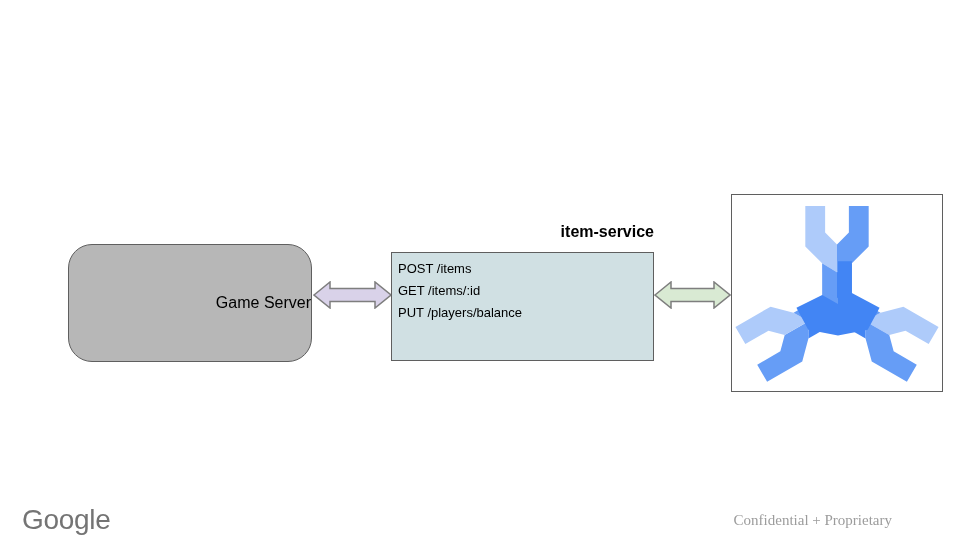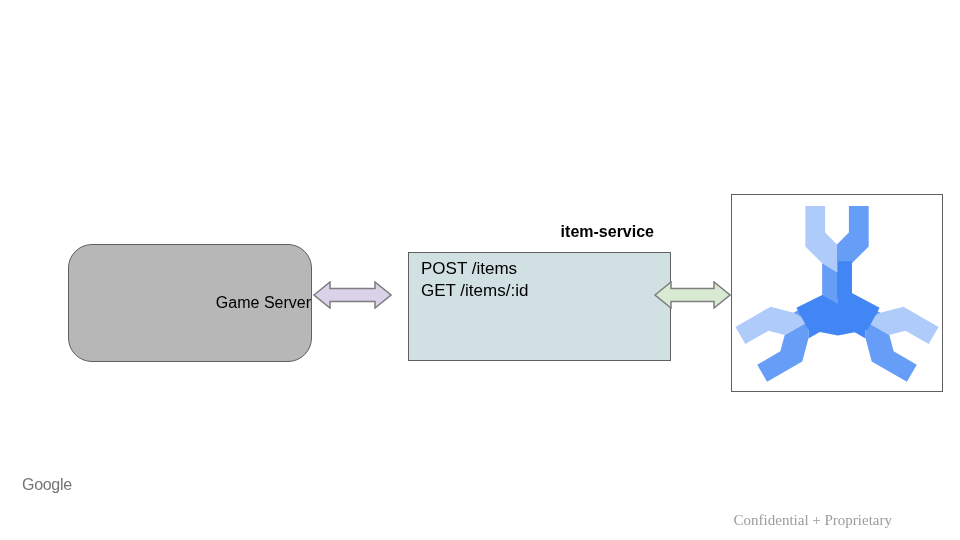--- a/index.html
+++ b/index.html
@@ -12,44 +12,44 @@
     background:var(--box-gray-fill);border-radius:24px;
     display:flex;align-items:center;justify-content:flex-end;
     font-size:16px;color:var(--text);
   }
 
   .svc-title{
     position:absolute;left:391px;top:223px;width:263px;
     text-align:right;font-size:16px;font-weight:bold;color:var(--text);
   }
   .item-service{
-    position:absolute;left:408px;top:252px;width:263px;height:109px;
+    position:absolute;left:391px;top:252px;width:263px;height:109px;
     box-sizing:border-box;border:1px solid var(--service-border);
     background:var(--service-fill);
-    padding:5px 0 0 12px;font-size:17px;line-height:22px;color:var(--text);
+    padding:5px 0 0 6px;font-size:13px;line-height:22px;color:var(--text);
   }
 
   .arrow{position:absolute;}
   .arrow-left{left:313px;top:281px;}
   .arrow-right{left:654px;top:281px;}
   .arrow-left polygon{fill:var(--arrow-left-fill);stroke:var(--arrow-stroke);stroke-width:1.5;}
   .arrow-right polygon{fill:var(--arrow-right-fill);stroke:var(--arrow-stroke);stroke-width:1.5;}
 
   .spanner-box{
     position:absolute;left:731px;top:194px;width:212px;height:198px;
     box-sizing:border-box;border:1px solid var(--box-gray-border);background:#fff;
   }
   .spanner-box svg{display:block;width:100%;height:100%;}
   .sp-light{fill:var(--spanner-light);}
   .sp-med{fill:var(--spanner-medium);}
   .sp-dark{fill:var(--spanner-dark);}
 
   .google-logo{
-    position:absolute;left:22px;top:476px;
-    font-size:16px;color:var(--brand-gray);letter-spacing:-0.3px;
+    position:absolute;left:22px;top:504px;
+    font-size:28px;color:var(--brand-gray);letter-spacing:-0.3px;
   }
   .confidential{
     position:absolute;right:68px;top:512px;
     font-size:15px;color:var(--footer-gray);font-family:Liberation Serif, serif;
   }
 </style>
 </head>
 <body style="--text: #000000; --box-gray-fill: #b7b7b7; --box-gray-border: #5f5f5f; --service-fill: #d0e0e3; --service-border: #5f5f5f; --arrow-left-fill: #d9d2e9; --arrow-right-fill: #d9ead3; --arrow-stroke: #7e7e7e; --spanner-light: #aecbfa; --spanner-medium: #669df6; --spanner-dark: #4285f4; --brand-gray: #747474; --footer-gray: #9c9c9c;">
 
 <div class="slide">
@@ -59,20 +59,21 @@
   </div>
 
   <svg class="arrow arrow-left" width="79" height="28" viewBox="0 0 79 28">
     <polygon points="1,14 17,1 17,7.5 62,7.5 62,1 78,14 62,27 62,20.5 17,20.5 17,27"></polygon>
   </svg>
 
   <div class="svc-title">item-service</div>
   <div class="item-service">
     <div>POST /items</div>
     <div>GET /items/:id</div>
+    <div>PUT /players/balance</div>
   </div>
 
   <svg class="arrow arrow-right" width="77" height="28" viewBox="0 0 77 28">
     <polygon points="1,14 17,1 17,7.5 60,7.5 60,1 76,14 60,27 60,20.5 17,20.5 17,27"></polygon>
   </svg>
 
   <div class="spanner-box">
     <svg viewBox="0 0 212 198">
 
       <g>

